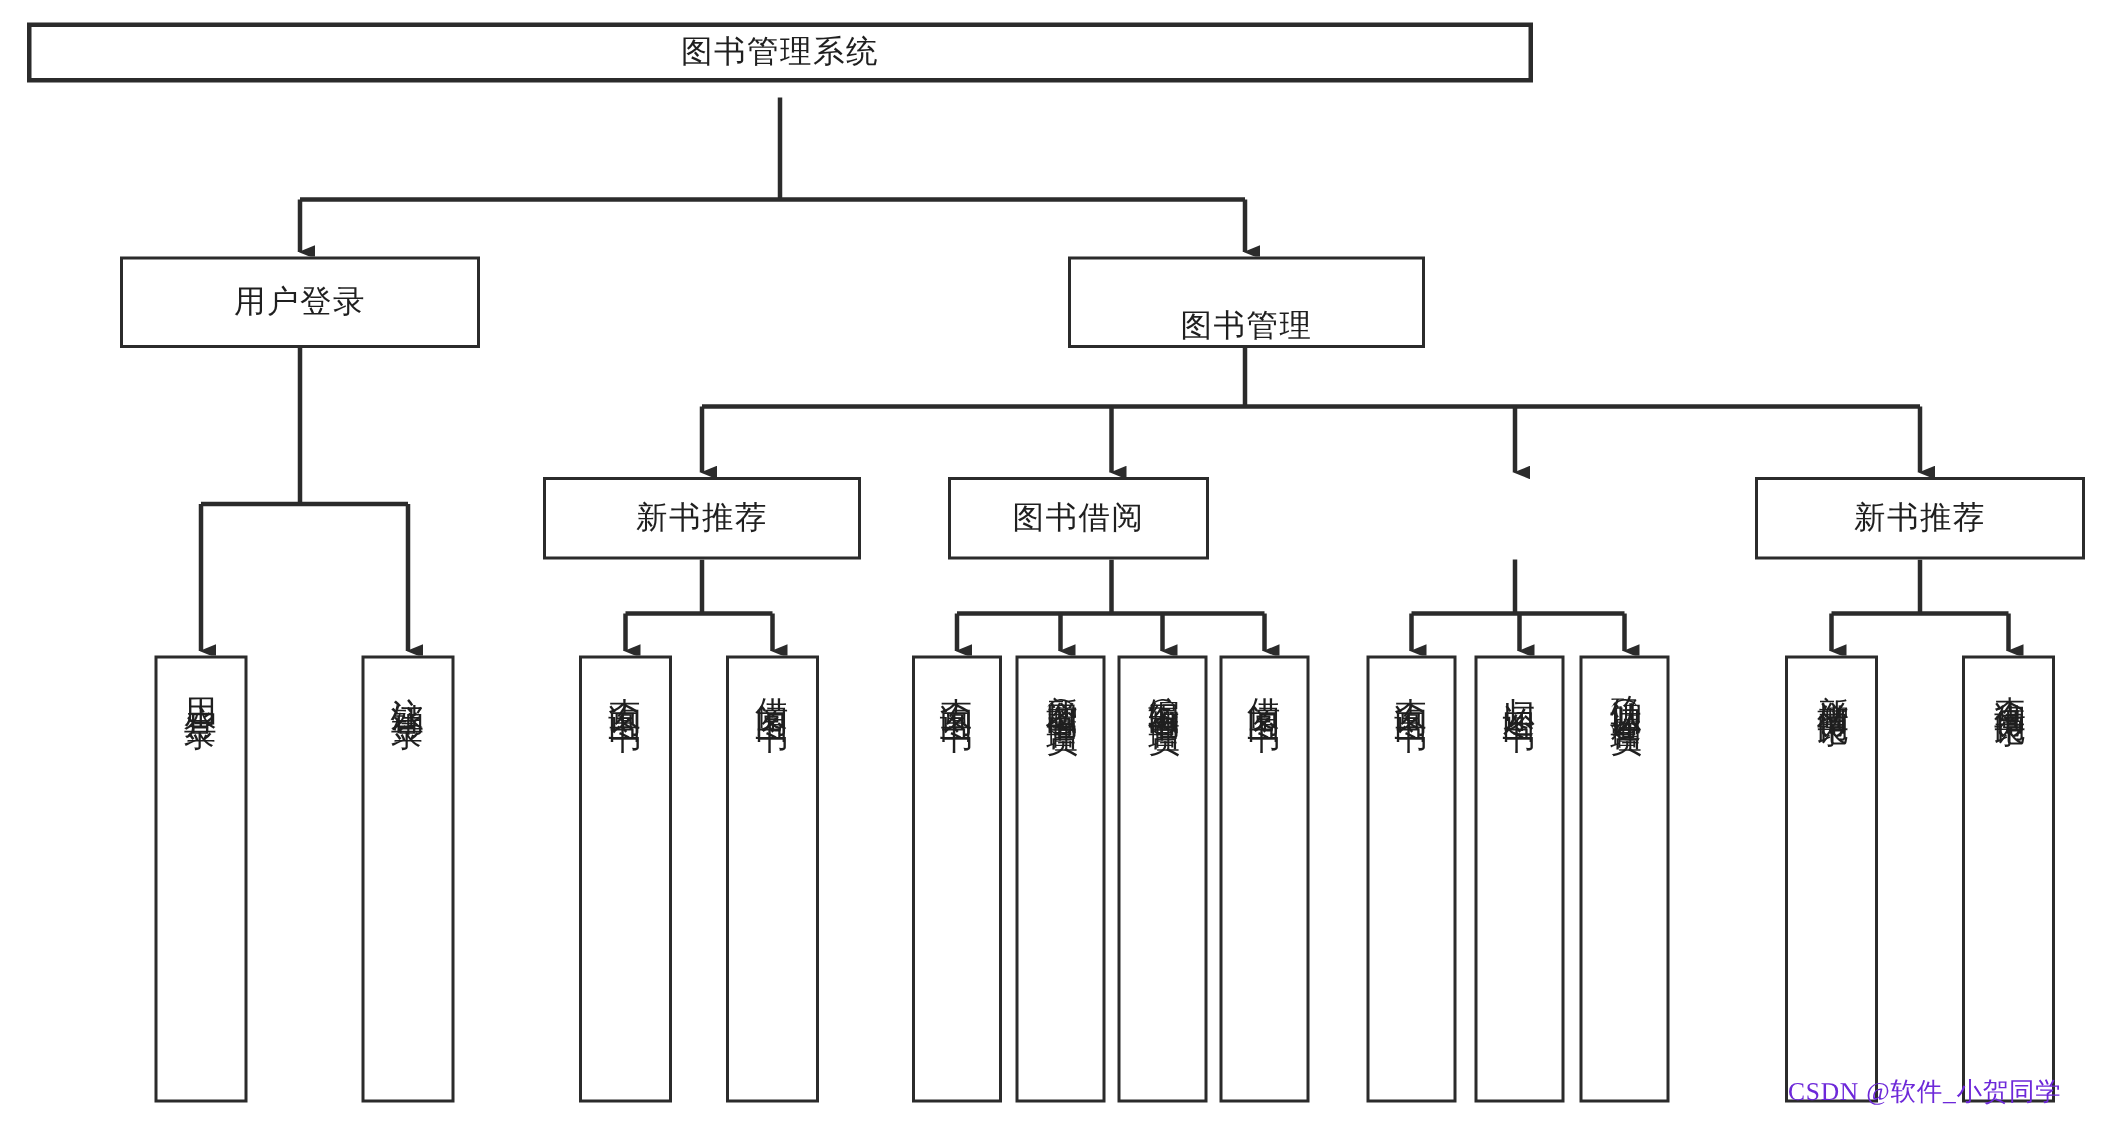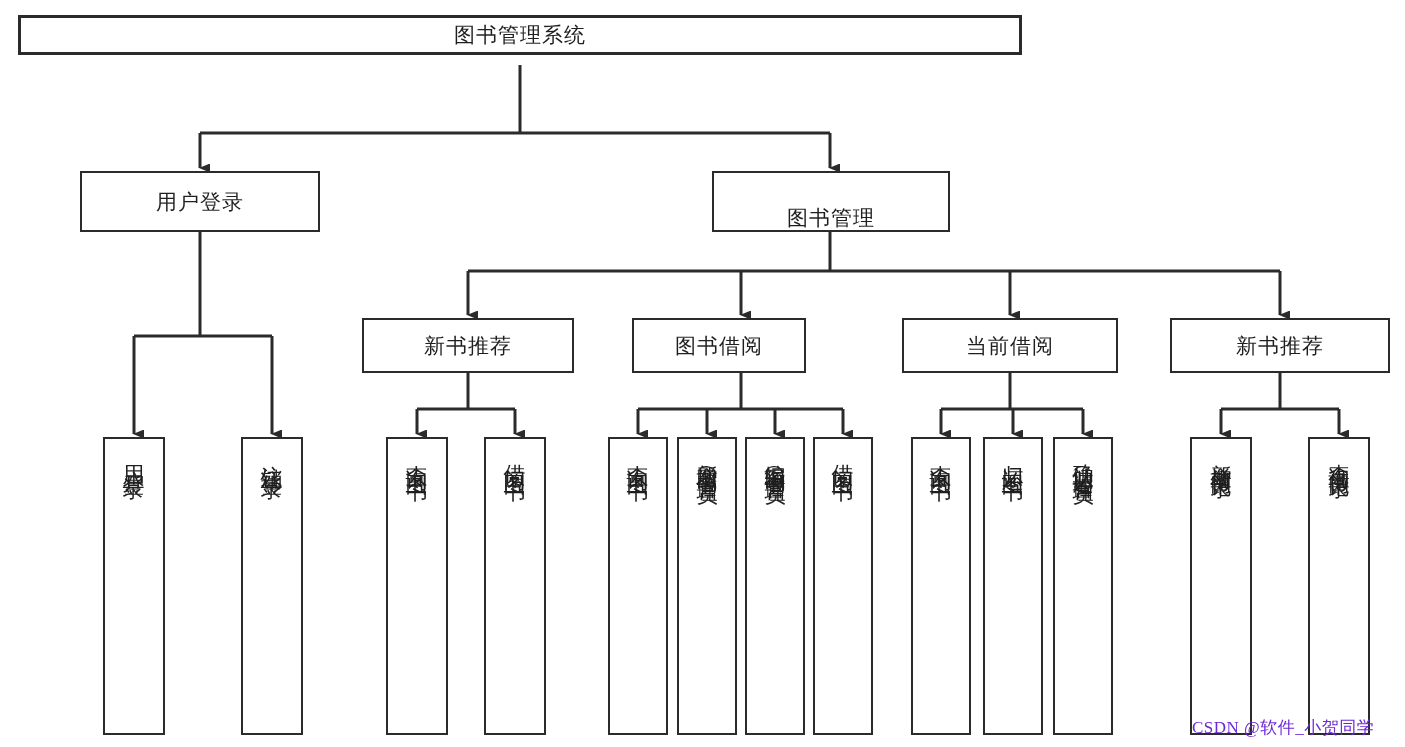--- a/index.html
+++ b/index.html
@@ -139,23 +139,20 @@
   <div class="node lvl2" style="left: 712px; top: 171px; width: 238px; height: 61px; align-items: flex-end;">
     <span class="node-label">图书管理</span>
   </div>
 
   <div class="node lvl3" style="left: 362px; top: 318px; width: 212px; height: 55px;">
     <span class="node-label">新书推荐</span>
   </div>
   <div class="node lvl3" style="left: 632px; top: 318px; width: 174px; height: 55px;">
     <span class="node-label">图书借阅</span>
   </div>
-  <div class="node lvl3" style="left: 902px; top: 318px; width: 216px; height: 55px;">
-    <span class="node-label">当前借阅</span>
-  </div>
   <div class="node lvl3" style="left: 1170px; top: 318px; width: 220px; height: 55px;">
     <span class="node-label">新书推荐</span>
   </div>
 
   <div class="node leaf" style="left: 103px; top: 437px; width: 62px; height: 298px;">
     <span class="node-label">用户登录</span>
   </div>
   <div class="node leaf" style="left: 241px; top: 437px; width: 62px; height: 298px;">
     <span class="node-label">注销登录</span>
   </div>

